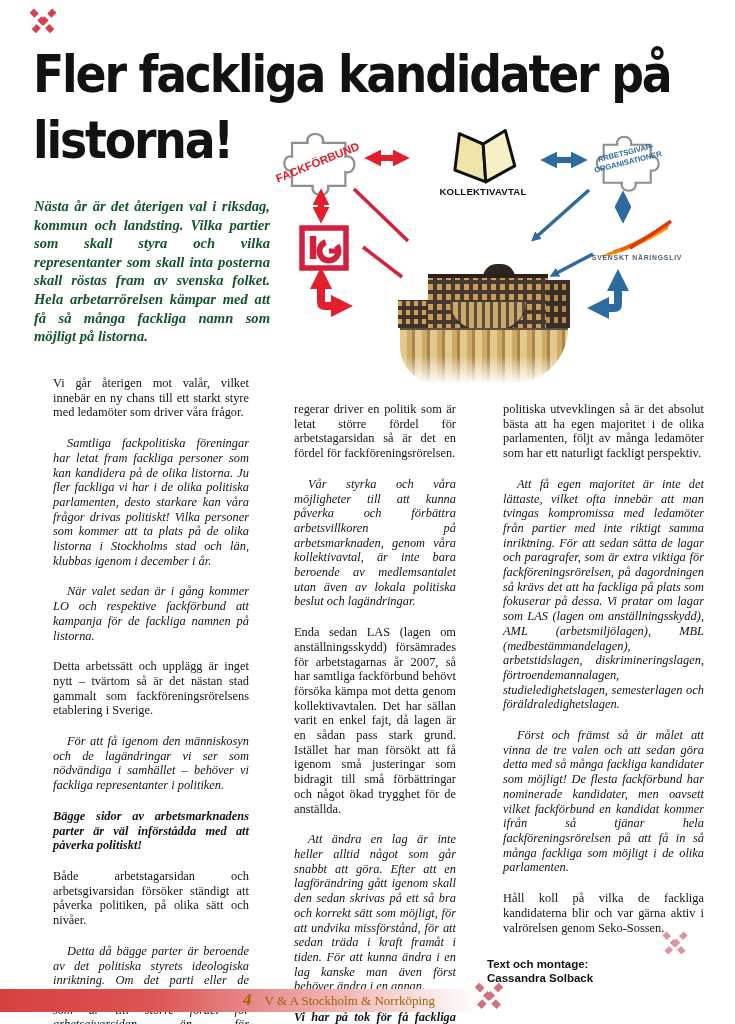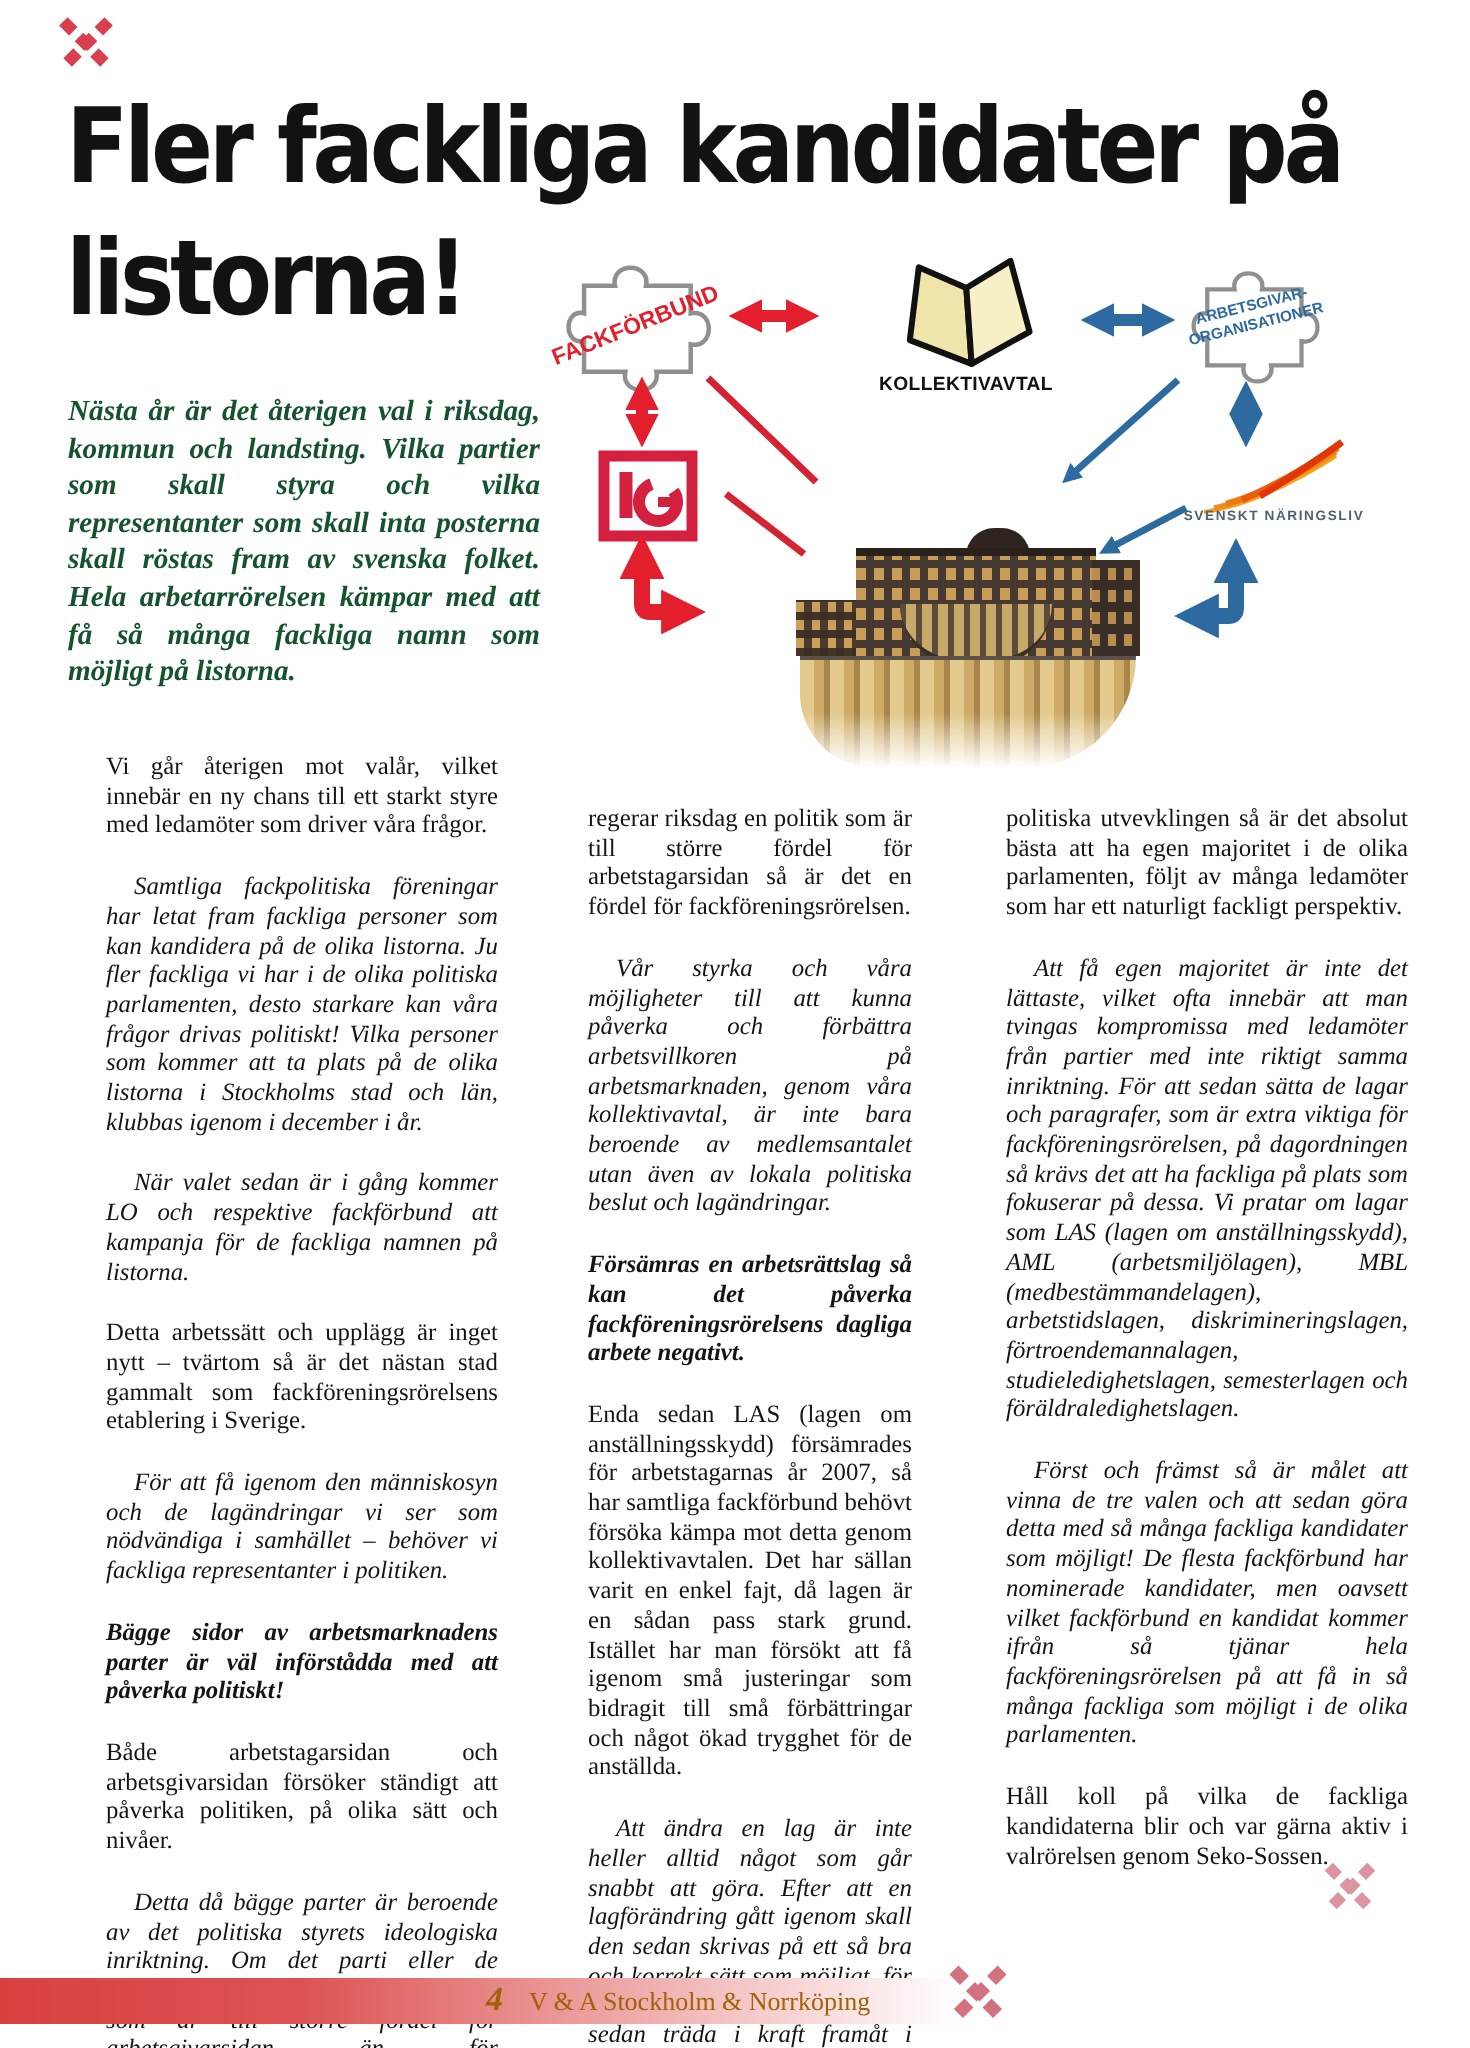--- a/index.html
+++ b/index.html
@@ -151,34 +151,37 @@
     <p class="ind">Samtliga fackpolitiska föreningar har letat fram fackliga personer som kan kandidera på de olika listorna. Ju fler fackliga vi har i de olika politiska parlamenten, desto starkare kan våra frågor drivas politiskt! Vilka personer som kommer att ta plats på de olika listorna i Stockholms stad och län, klubbas igenom i december i år.</p>
     <p class="ind">När valet sedan är i gång kommer LO och respektive fackförbund att kampanja för de fackliga namnen på listorna.</p>
     <p class="gap">Detta arbetssätt och upplägg är inget nytt – tvärtom så är det nästan stad gammalt som fackföreningsrörelsens etablering i Sverige.</p>
     <p class="ind">För att få igenom den människosyn och de lagändringar vi ser som nödvändiga i samhället – behöver vi fackliga representanter i politiken.</p>
     <p class="lead gap">Bägge sidor av arbetsmarknadens parter är väl införstådda med att påverka politiskt!</p>
     <p class="gap">Både arbetstagarsidan och arbetsgivarsidan försöker ständigt att påverka politiken, på olika sätt och nivåer.</p>
     <p class="ind">Detta då bägge parter är beroende av det politiska styrets ideologiska inriktning. Om det parti eller de partier som regerar driver en politik som är till större fördel för arbetsgivarsidan än för arbetstagarsidan så är det självfallet en fördel för arbetsgivarna. Om de som</p>
   </div>
 
   <div class="bodycol" id="col2">
-    <p>regerar riksdag en politik som är till större fördel för arbetstagarsidan så är det en fördel för fackföreningsrörelsen.</p>
+    <p>regerar driver en politik som är letat större fördel för arbetstagarsidan så är det en fördel för fackföreningsrörelsen.</p>
     <p class="ind">Vår styrka och våra möjligheter till att kunna påverka och förbättra arbetsvillkoren på arbetsmarknaden, genom våra kollektivavtal, är inte bara beroende av medlemsantalet utan även av lokala politiska beslut och lagändringar.</p>
-    <p class="lead gap">Försämras en arbetsrättslag så kan det påverka fackföreningsrörelsens dagliga arbete negativt.</p>
     <p class="gap">Enda sedan LAS (lagen om anställningsskydd) försämrades för arbetstagarnas år 2007, så har samtliga fackförbund behövt försöka kämpa mot detta genom kollektivavtalen. Det har sällan varit en enkel fajt, då lagen är en sådan pass stark grund. Istället har man försökt att få igenom små justeringar som bidragit till små förbättringar och något ökad trygghet för de anställda.</p>
     <p class="ind">Att ändra en lag är inte heller alltid något som går snabbt att göra. Efter att en lagförändring gått igenom skall den sedan skrivas på ett så bra och korrekt sätt som möjligt, för att undvika missförstånd, för att sedan träda i kraft framåt i tiden. För att kunna ändra i en lag kanske man även först behöver ändra i en annan.</p>
     <p class="lead gap">Vi har på tok för få fackliga ledamöter i våra politiska parlament!</p>
     <p class="gap">För bästa möjliga resultat av den fack-</p>
   </div>
 
   <div class="bodycol" id="col3">
     <p>politiska utvevklingen så är det absolut bästa att ha egen majoritet i de olika parlamenten, följt av många ledamöter som har ett naturligt fackligt perspektiv.</p>
     <p class="ind">Att få egen majoritet är inte det lättaste, vilket ofta innebär att man tvingas kompromissa med ledamöter från partier med inte riktigt samma inriktning. För att sedan sätta de lagar och paragrafer, som är extra viktiga för fackföreningsrörelsen, på dagordningen så krävs det att ha fackliga på plats som fokuserar på dessa. Vi pratar om lagar som LAS (lagen om anställningsskydd), AML (arbetsmiljölagen), MBL (medbestämmandelagen), arbetstidslagen, diskrimineringslagen, förtroendemannalagen, studieledighetslagen, semesterlagen och föräldraledighetslagen.</p>
     <p class="ind">Först och främst så är målet att vinna de tre valen och att sedan göra detta med så många fackliga kandidater som möjligt! De flesta fackförbund har nominerade kandidater, men oavsett vilket fackförbund en kandidat kommer ifrån så tjänar hela fackföreningsrörelsen på att få in så många fackliga som möjligt i de olika parlamenten.</p>
     <p class="gap">Håll koll på vilka de fackliga kandidaterna blir och var gärna aktiv i valrörelsen genom Seko-Sossen.</p>
+    <div class="credits">
+      <div>Text och montage:</div>
+      <div>Cassandra Solback</div>
+    </div>
   </div>
 
   <svg class="mark" style="left:660px;top:928px" width="30" height="32" viewBox="0 0 32 32">
     <g transform="rotate(45 16 16)" stroke="#de93a0" stroke-width="6" stroke-dasharray="7 4">
       <line x1="16" y1="0" x2="16" y2="32"></line>
         <line x1="0" y1="16" x2="32" y2="16"></line>
     </g>
   </svg>
 
   <div class="footer-bar"></div>

